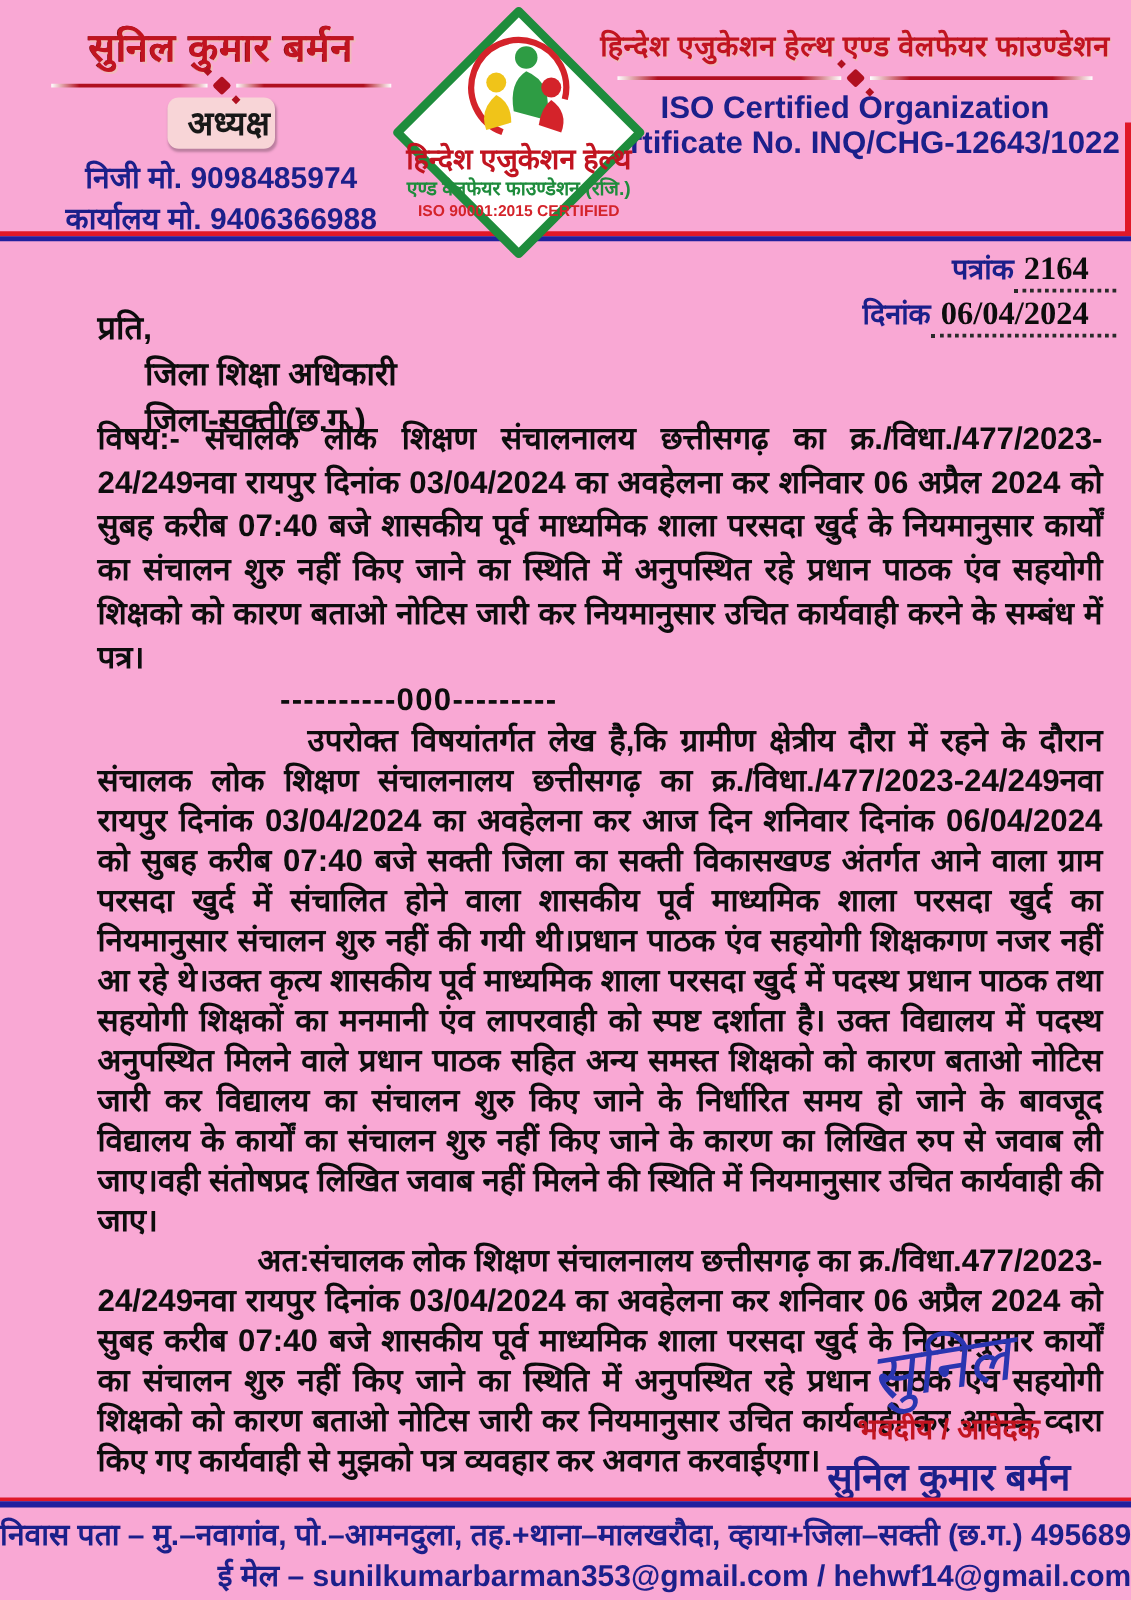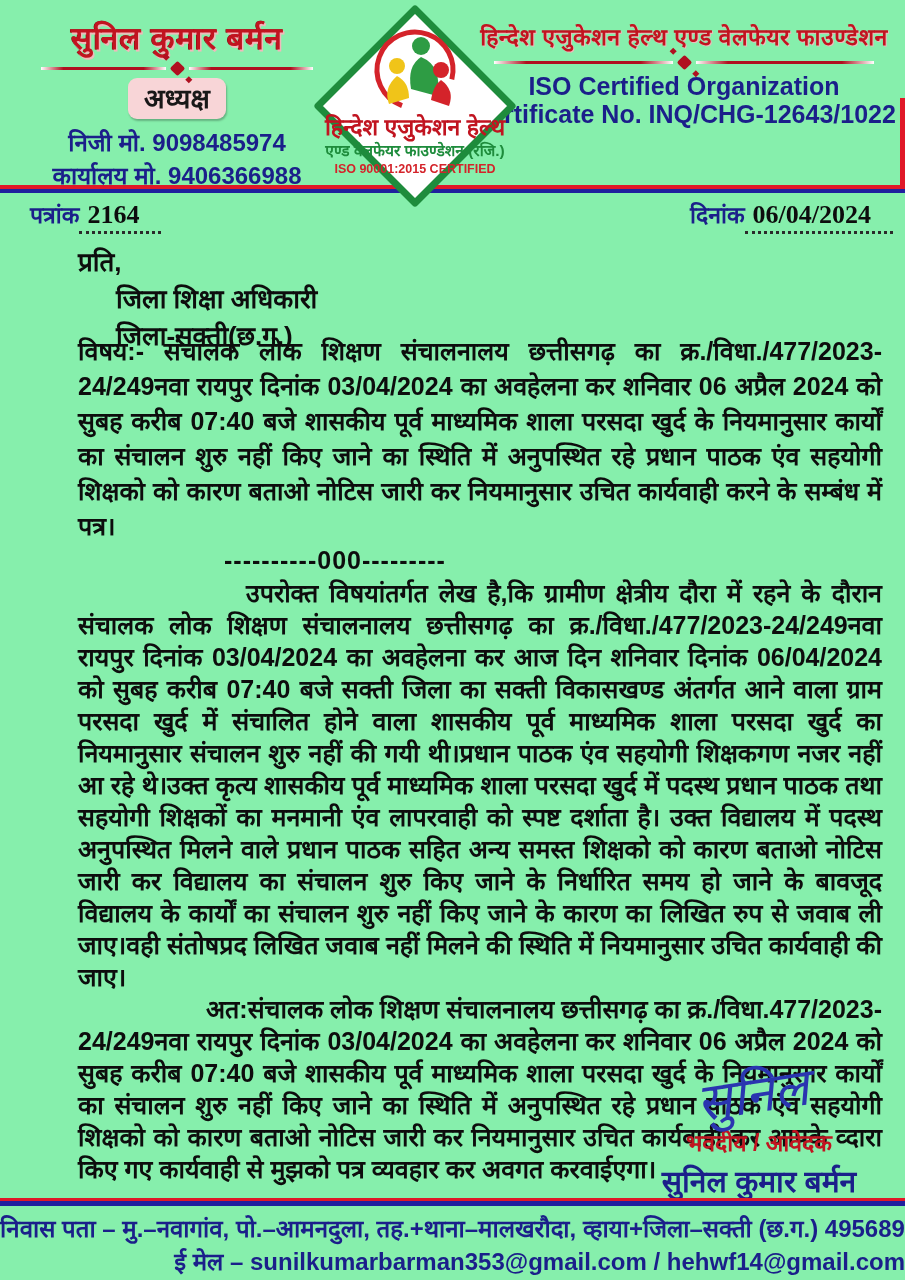--- a/index.html
+++ b/index.html
@@ -1,52 +1,52 @@
 <!DOCTYPE html>
 <html><head>
 <meta charset="utf-8">
 <style>
   html,body{margin:0;padding:0;background:#e8e8e8;}
   .page{
-    position:relative;width:905px;height:1280px;background:#86efac;
+    position:relative;width:905px;height:1280px;background:#f9a8d4;
     font-family:"Liberation Sans",sans-serif;overflow:hidden;margin:0 auto;
   }
   
   .hdr-left{position:absolute;left:22px;top:16px;width:310px;text-align:center;}
   .hdr-name{
     font-size:31px;font-weight:bold;color:#c11420;letter-spacing:1px;
     text-shadow:1.5px 1.5px 0 #f0b9bb, -0.5px -0.5px 0 #7a0b10;
   }
   .orn{display:flex;align-items:center;justify-content:center;margin:5px auto 4px auto;width:88%;}
   .orn-line{flex:1;height:3px;background:linear-gradient(90deg,#fff, #b01020 18%, #b01020 82%, #fff);}
   .orn-center{width:11px;height:11px;background:#b01020;transform:rotate(45deg);margin:0 6px;
     box-shadow:-16px 0 0 -3px #b01020, 16px 0 0 -3px #b01020;border-radius:2px;}
   .badge{
-    display:inline-block;padding:1px 16px 3px 16px;background:#f8d5d7;border-radius:9px;
+    display:inline-block;padding:1px 4px 3px 16px;background:#f8d5d7;border-radius:9px;
     font-size:27px;font-weight:bold;color:#181818;box-shadow:1px 2px 2px rgba(0,0,0,.25);
   }
   .hdr-phones{margin-top:7px;font-size:24px;font-weight:bold;color:#1b1f8a;line-height:33px;}
   .hdr-right{position:absolute;left:468px;top:20px;width:432px;text-align:center;}
   .org-name{
     font-size:23px;font-weight:bold;color:#c11420;white-space:nowrap;letter-spacing:.5px;
     text-shadow:1px 1px 0 #f0b9bb;
   }
   .reg-no{font-size:23px;font-weight:bold;color:#1b1f8a;margin-top:4px;}
   .iso-line{font-size:25px;font-weight:600;color:#1b1f8a;line-height:28px;}
   
   .logo{position:absolute;left:313px;top:4px;width:204px;height:204px;z-index:6;}
   .logo svg{overflow:visible;}
   
   .divider-top{position:absolute;top:185px;left:0;width:905px;z-index:2;}
   .divider-bottom{position:absolute;top:1198px;left:0;width:905px;}
   .line-red{height:4px;background:#e01828;}
   .line-blue{height:4px;background:#20209e;}
   .edge-stripe{position:absolute;right:0;top:98px;width:5px;height:88px;background:#e01828;}
   
-  .meta-row{position:absolute;top:198px;left:30px;right:12px;display:flex;justify-content:space-between;align-items:flex-end;}
+  .meta-row{position:absolute;top:198px;left:30px;right:12px;display:flex;justify-content:space-between;align-items:flex-end;flex-direction:column;}
   .meta-item{font-size:23px;font-weight:bold;color:#1b1f8a;}
   .dotted-val{
     display:inline-block;border-bottom:3px dotted #2a2a2a;padding:0 22px 1px 8px;
     color:#0d0d0d;font-size:26px;font-weight:bold;font-family:"Liberation Serif",serif;
   }
   
   .recipient{position:absolute;top:244px;left:78px;font-size:26px;font-weight:bold;color:#0d0d0d;line-height:37px;}
   .recipient .indent{margin-left:38px;}
   
   .body-block{position:absolute;top:334px;left:78px;width:804px;color:#0d0d0d;font-weight:bold;font-size:25px;}

